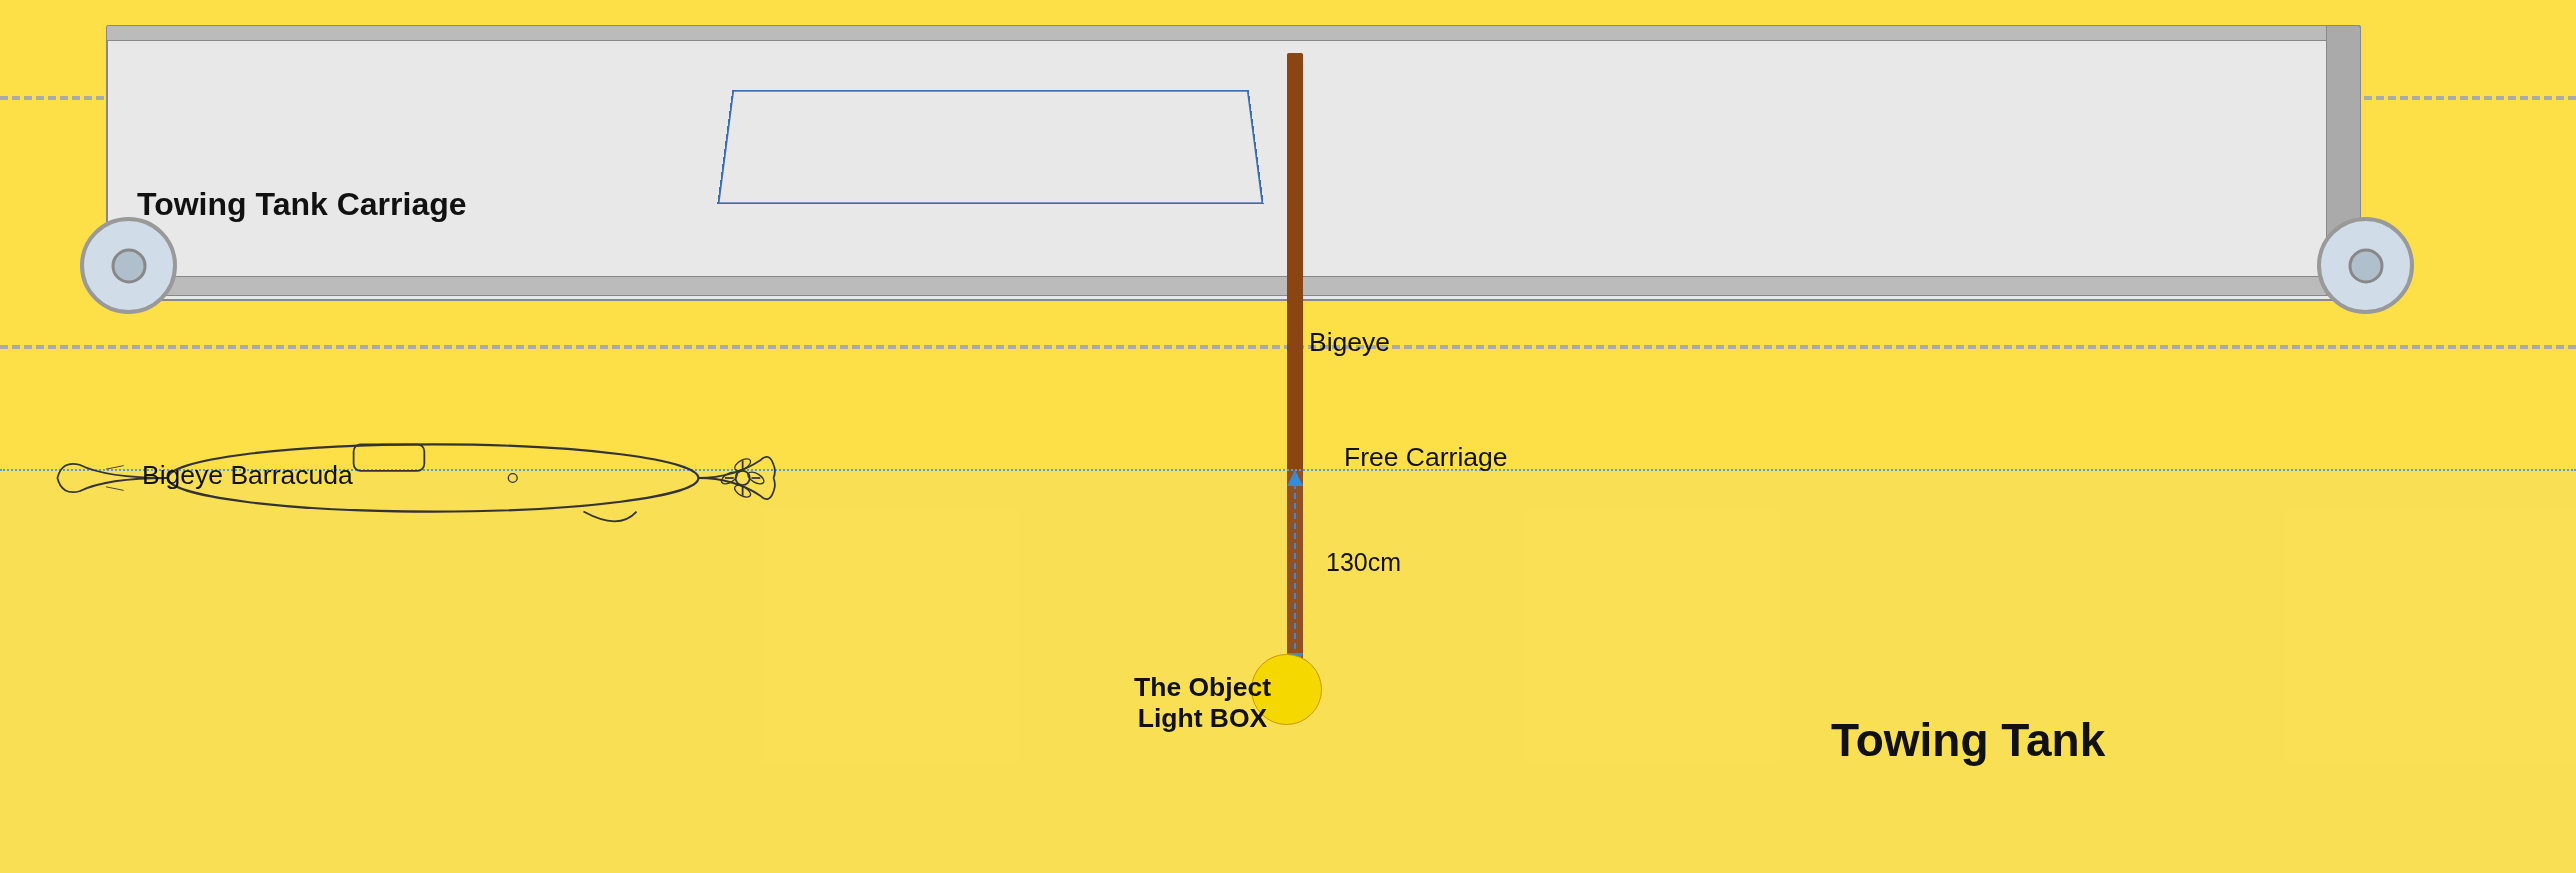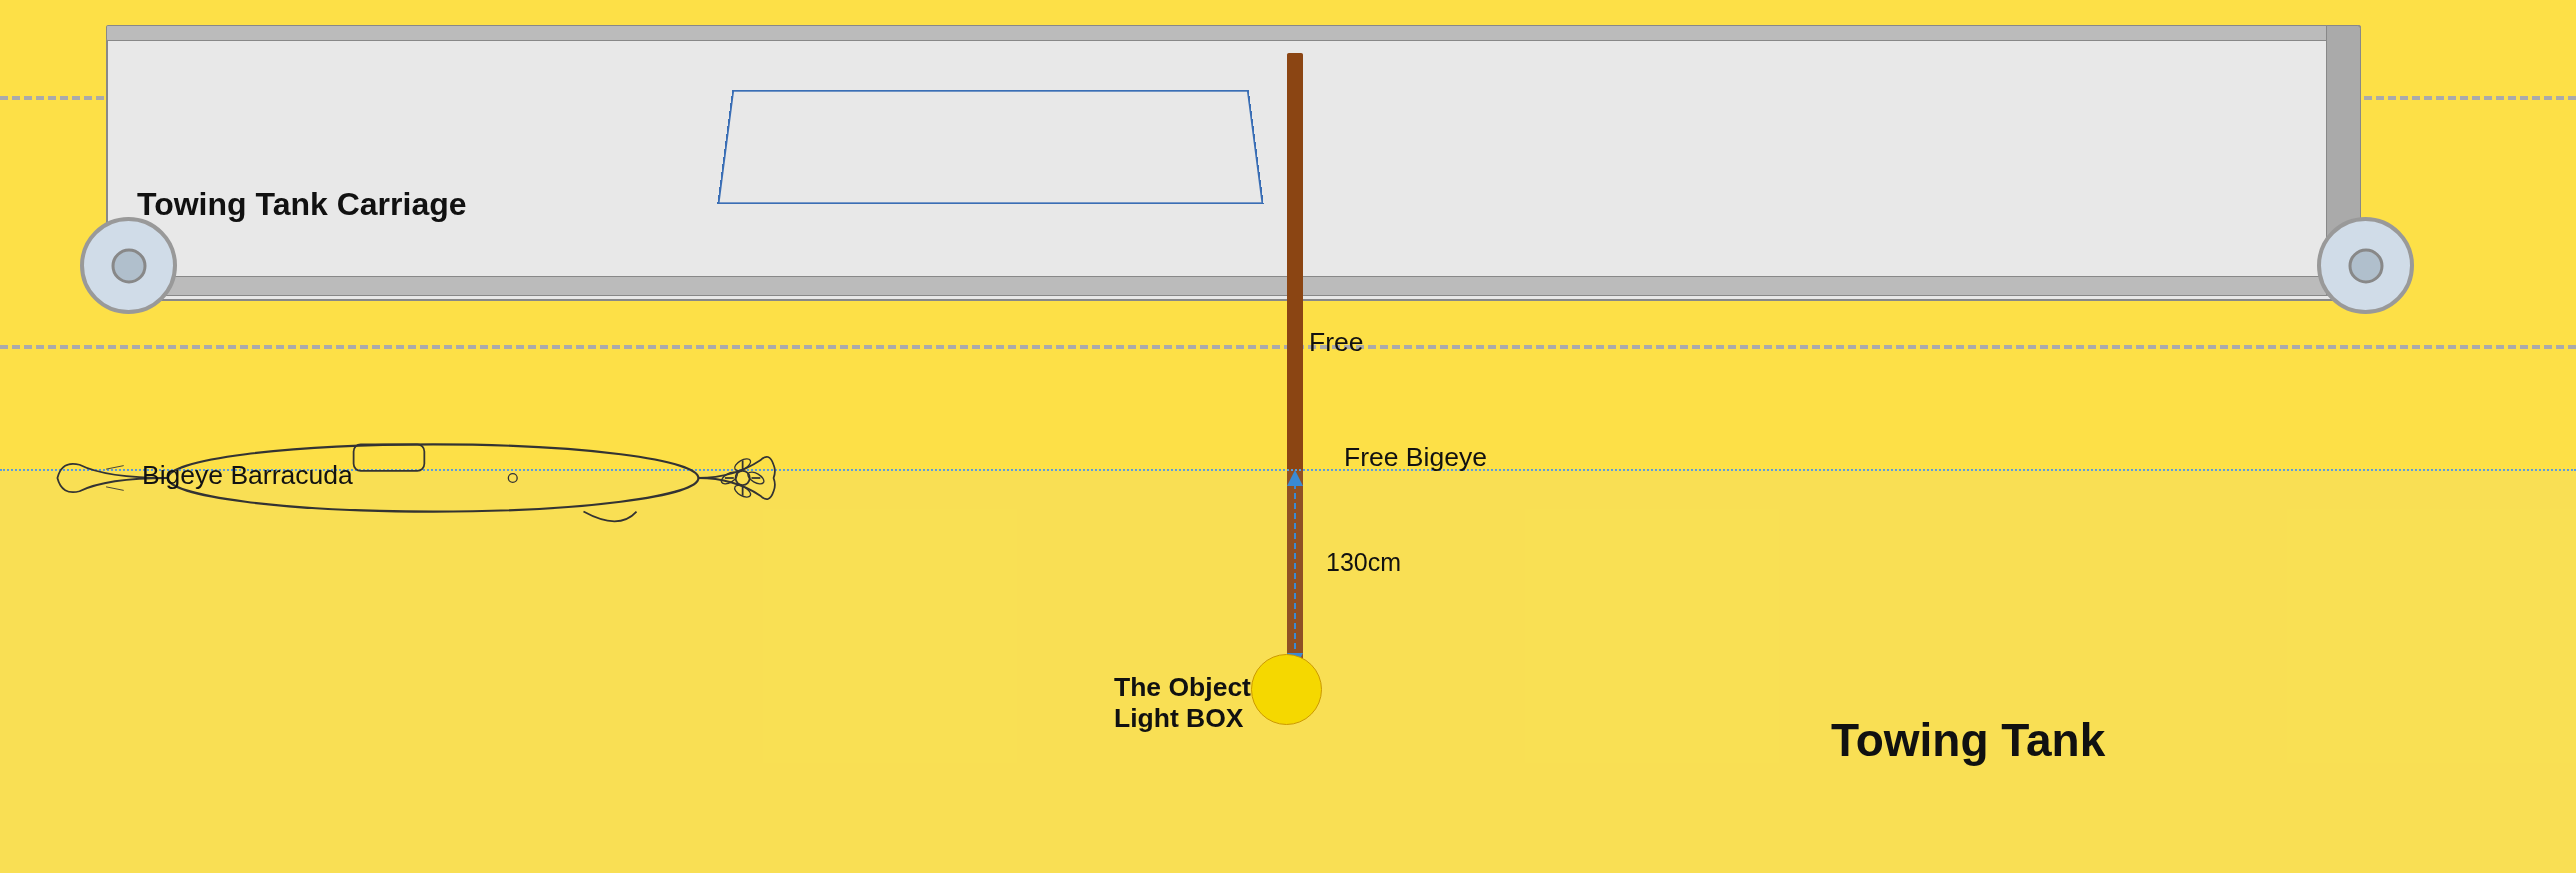--- a/index.html
+++ b/index.html
@@ -226,20 +226,21 @@
       left: 1326px;
       font-size: 25px;
       color: #111;
     }
     .label-object {
       top: 672px;
       left: 1114px;
       font-size: 26.5px;
       font-weight: bold;
       color: #111;
+      text-align: center;
       width: 177px;
     }
     .label-towing-tank {
       top: 713px;
       left: 1831px;
       font-size: 46px;
       font-weight: bold;
       color: #111;
       text-align: right;
     }
@@ -313,22 +314,22 @@
       <path d="M600,108 Q640,130 660,108" fill="none" stroke="#333" stroke-width="2"></path>
 
       <circle cx="520" cy="70" r="5" fill="none" stroke="#333" stroke-width="1.5"></circle>
 
       <line x1="60" y1="60" x2="80" y2="56" stroke="#333" stroke-width="1"></line>
       <line x1="60" y1="80" x2="80" y2="84" stroke="#333" stroke-width="1"></line>
     </svg>
   </div>
 
   <div class="label label-carriage">Towing Tank Carriage</div>
-  <div class="label label-strut">Free</div>
-  <div class="label label-free-surface">Free Bigeye</div>
+  <div class="label label-strut">Bigeye</div>
+  <div class="label label-free-surface">Free Carriage</div>
   <div class="label label-130cm">130cm</div>
   <div class="label label-object">
     <span style="white-space:pre-line;">The Object
 Light BOX</span>
   </div>
   <div class="label label-towing-tank">Towing Tank</div>
   <div class="label label-bigeye">Bigeye Barracuda</div>
 
 </div>
 

